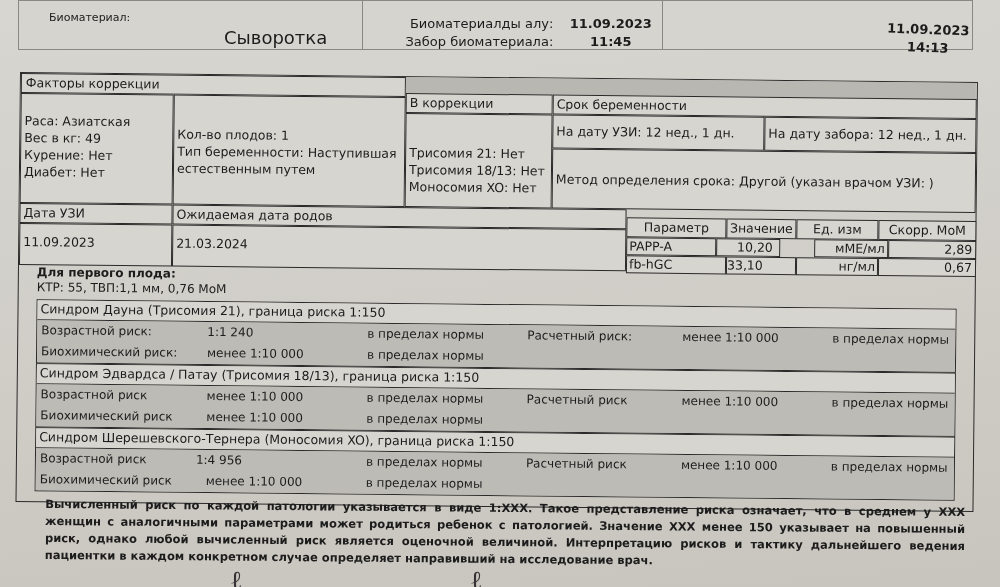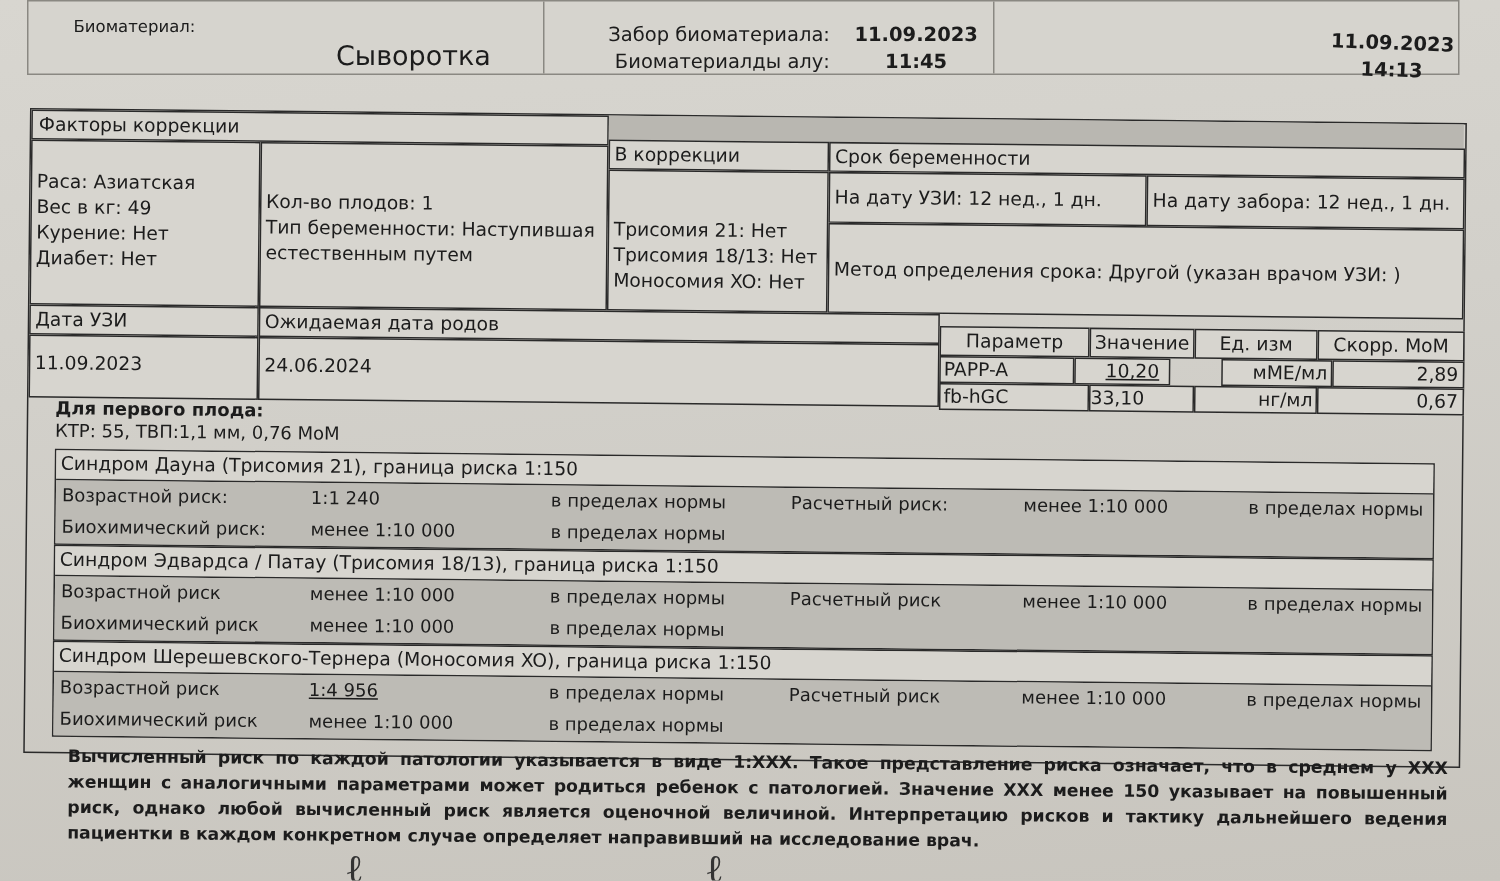--- a/index.html
+++ b/index.html
@@ -56,22 +56,22 @@
 
 <div class="paper">
 
   <div class="bio-bar">
     <div class="bio-cell" style="width:345px">
       <span class="bio-label">Биоматериал:</span>
       <span class="bio-value">Сыворотка</span>
     </div>
     <div class="bio-cell" style="width:300px">
       <div class="bio-lines" style="left:20px; top:14px; width:170px;">
+        <div>Биоматериалды алу:</div>
         <div>Забор биоматериала:</div>
-        <div>Биоматериалды алу:</div>
       </div>
       <div class="bio-vals" style="left:200px; top:14px; width:95px;">
         <div>11.09.2023</div>
         <div>11:45</div>
       </div>
     </div>
     <div class="bio-cell" style="width:310px">
       <div class="bio-lines" style="left:5px; top:14px; width:200px; text-align:center;">
       </div>
       <div class="bio-vals" style="left:220px; top:20px; width:90px; transform:rotate(2deg);">
@@ -125,33 +125,33 @@
     <div class="abs hdr cell" style="left:0; top:130px; width:153px; height:20px; padding:1px 3px;">
       <span>Дата УЗИ</span>
     </div>
     <div class="abs hdr cell" style="left:153px; top:130px; width:454px; height:20px; padding:1px 3px;">
       <span>Ожидаемая дата родов</span>
     </div>
     <div class="abs cell" style="left:0; top:150px; width:153px; height:42px; padding:10px 3px;">
       <span>11.09.2023</span>
     </div>
     <div class="abs cell" style="left:153px; top:150px; width:454px; height:42px; padding:10px 3px;">
-      <span>24.06.2024</span>
+      <span>21.03.2024</span>
     </div>
 
     <div class="abs" style="left:607px; top:138px; width:350px;">
       <div style="display:flex;">
         <div class="hdr cell" style="width:100px; height:20px; text-align:center; padding-top:1px;">Параметр</div>
         <div class="hdr cell" style="width:70px; height:20px; text-align:center; padding-top:1px;">Значение</div>
         <div class="hdr cell" style="width:82px; height:20px; text-align:center; padding-top:1px;">Ед. изм</div>
         <div class="hdr cell" style="width:98px; height:20px; text-align:center; padding-top:1px;">Скорр. МоМ</div>
       </div>
       <div style="display:flex;">
         <div class="cell" style="width:100px; height:18px; padding-left:2px;">PAPP-A</div>
-        <div class="cell" style="width:70px; height:18px; text-align:right; padding-right:6px;text-decoration:underline;">10,20</div>
+        <div class="cell" style="width:70px; height:18px; text-align:right; padding-right:6px;">10,20</div>
         <div class="cell" style="width:82px; height:18px; text-align:right; padding-right:2px;margin-left:34px;">мМЕ/мл</div>
         <div class="cell" style="width:98px; height:18px; text-align:right; padding-right:3px;">2,89</div>
       </div>
       <div style="display:flex;">
         <div class="cell" style="width:100px; height:18px; padding-left:2px;">fb-hGC</div>
         <div class="cell" style="width:70px; height:18px; text-align:left; padding-right:2px;">33,10</div>
         <div class="cell" style="width:82px; height:18px; text-align:right; padding-right:2px;">нг/мл</div>
         <div class="cell" style="width:98px; height:18px; text-align:right; padding-right:3px;">0,67</div>
       </div>
     </div>
@@ -188,21 +188,21 @@
         <span class="row-text" style="left:490px; top:3px;">Расчетный риск</span>
         <span class="row-text" style="left:645px; top:3px;">менее 1:10 000</span>
         <span class="row-text" style="left:795px; top:3px;">в пределах нормы</span>
       </div>
     </div>
 
     <div class="abs" style="left:18px; top:354px; width:920px; height:64px; border:1px solid #2a2a2a;">
       <div style="height:20px; padding:1px 3px; background:#d7d5cf; border-bottom:1px solid #2a2a2a;">Синдром Шерешевского-Тернера (Моносомия XO), граница риска 1:150</div>
       <div class="grey-band" style="height:42px; position:relative;">
         <span class="row-text" style="left:4px; top:3px;">Возрастной риск</span>
-        <span class="row-text" style="left:170px; top:3px;text-decoration:underline;">1:4 956</span>
+        <span class="row-text" style="left:160px; top:3px;">1:4 956</span>
         <span class="row-text" style="left:330px; top:3px;">в пределах нормы</span>
         <span class="row-text" style="left:4px; top:24px;">Биохимический риск</span>
         <span class="row-text" style="left:170px; top:24px;">менее 1:10 000</span>
         <span class="row-text" style="left:330px; top:24px;">в пределах нормы</span>
         <span class="row-text" style="left:490px; top:3px;">Расчетный риск</span>
         <span class="row-text" style="left:645px; top:3px;">менее 1:10 000</span>
         <span class="row-text" style="left:795px; top:3px;">в пределах нормы</span>
       </div>
     </div>
   </div>

